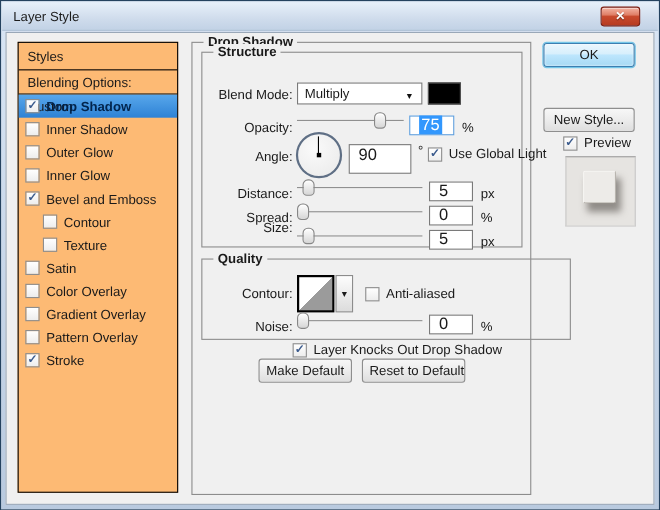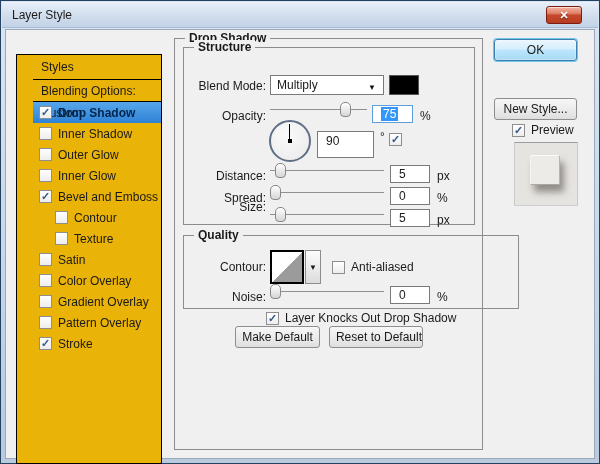--- a/index.html
+++ b/index.html
@@ -27,22 +27,22 @@
     color:#fff; font-weight:bold; font-size:11px; text-align:center; line-height:16px;
     text-shadow:0 1px 1px rgba(0,0,0,.5); cursor:pointer;
   }
   .content {
     position:absolute; left:4px; right:4px; top:28px; bottom:4px;
     background:#f0f0f0; border:1px solid #9aa8b8;
   }
 
   
   .sidebar {
-    position:absolute; left:10px; top:24px; width:146px; height:410px;
-    background:#eab308; border:1px solid #000;padding-left:16px;
+    position:absolute; left:10px; top:8px; width:146px; height:410px;
+    background:#fdba74; border:1px solid #000;
   }
   .sb-head { height:25px; line-height:25px; padding-left:8px; border-bottom:1px solid #000; }
   .sb-blend { height:22px; line-height:22px; padding-left:8px; border-bottom:1px solid #000; }
   .sb-item { height:21px; display:flex; align-items:center; padding-left:6px; cursor:pointer; }
   .sb-item.indent { padding-left:22px;text-align:right; }
   .sb-item.selected {
     background:linear-gradient(#58a7eb, #2e82d5);
     font-weight:bold; color:#02254d;
   }
   .cb {
@@ -71,21 +71,21 @@
 
   .select-box {
     position:absolute; height:20px; background:#fff; border:1px solid #7a7a7a;
     display:flex; align-items:center; padding-left:6px; cursor:pointer;
   }
   .select-box .arrow { position:absolute; right:7px; top:7px; font-size:8px; color:#111; }
   .swatch { position:absolute; width:30px; height:20px; border:1px solid #555; cursor:pointer; }
 
   .field {
     position:absolute; height:18px; background:#fff; border:1px solid #7a7a7a;
-    line-height:16px; padding-left:8px; font-size:12px;
+    line-height:16px; padding-left:8px; font-size:15px;
   }
   .field.focused { border-color:#5e9edd; }
   .field .sel { background:#3297fd; color:#fff; padding:0 2px; }
 
   .slider { position:absolute; height:15px; cursor:pointer; }
   .slider .track { position:absolute; left:0; right:0; top:7px; height:1px; background:#909090; }
   .slider .thumb {
     position:absolute; top:0; width:11px; height:15px;
     background:linear-gradient(#fefefe, #d6d6d6);
     border:1px solid #878787; border-radius:5px 5px 4px 4px;
@@ -232,30 +232,32 @@
         <span class="row-label" style="left:0;top:61px">Opacity:</span>
         <div class="slider" style="left:86px;top:54px;width:97px">
           <div class="track"></div>
           <div class="thumb" style="left:72%"></div>
         </div>
         <div class="field focused" style="left:188px;top:57px;width:41px">
           <span class="sel">75</span>
         </div>
         <span class="unit" style="left:236px;top:61px">%</span>
 
+        <span class="row-label" style="left:0;top:87px">Angle:</span>
         <div class="dial">
           <div class="needle"></div>
           <div class="dot"></div>
         </div>
         <div class="field" style="left:133px;top:83px;width:57px;height:27px;line-height:18px">
           <span>90</span>
         </div>
         <span class="unit" style="left:196px;top:82px">°</span>
         <div class="check-row" style="left:205px;top:85px">
           <span class="cb">✓</span>
+          <span class="lbl">Use Global Light</span>
         </div>
 
         <span class="row-label" style="left:0;top:121px">Distance:</span>
         <div class="slider" style="left:86px;top:115px;width:114px">
           <div class="track"></div>
           <div class="thumb" style="left:4%"></div>
         </div>
         <div class="field" style="left:206px;top:117px;width:40px">
           <span>5</span>
         </div>

